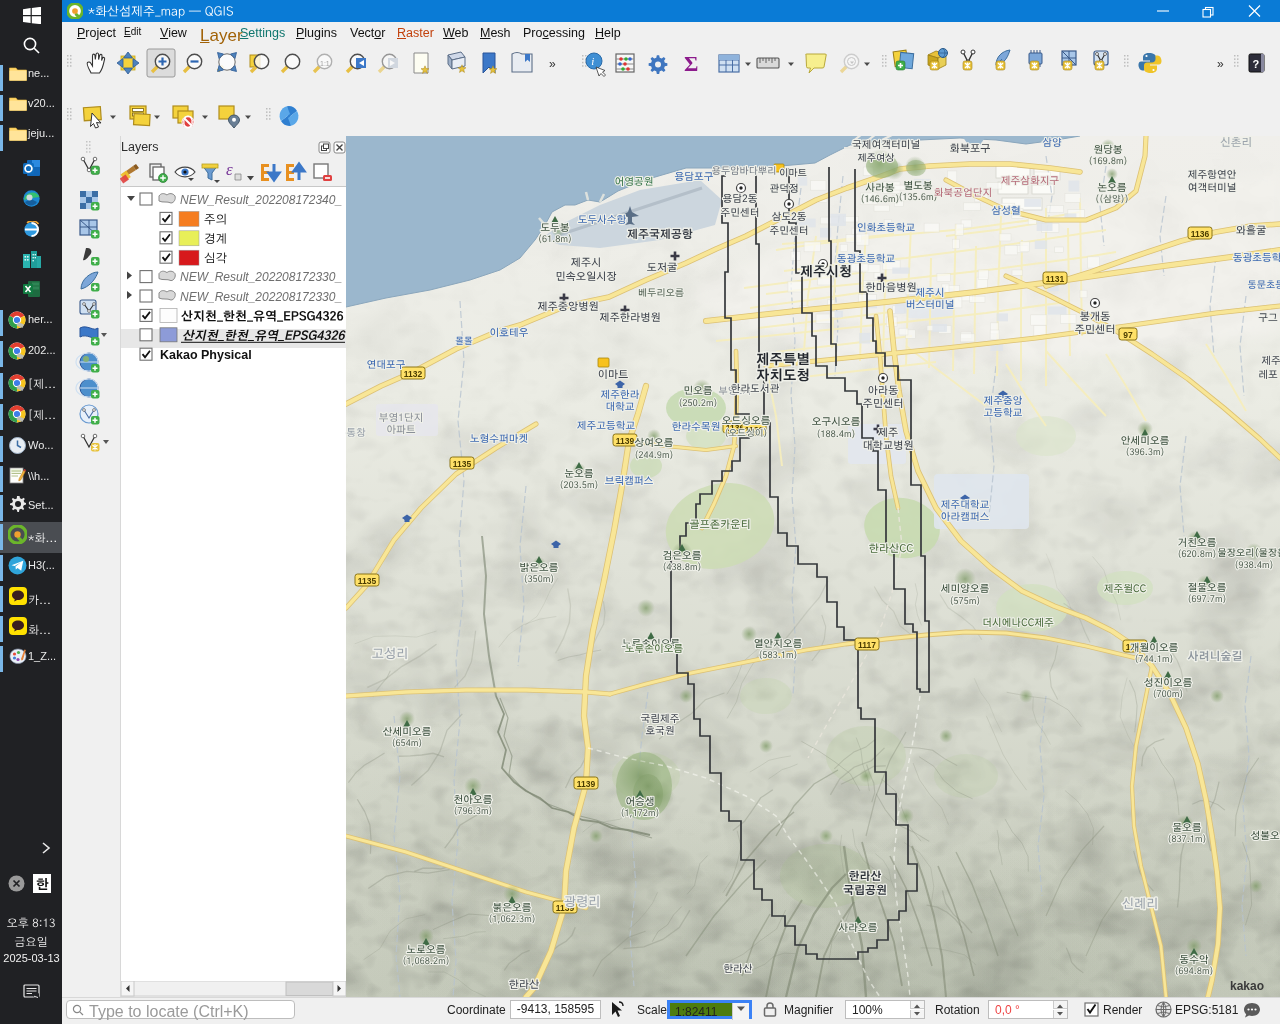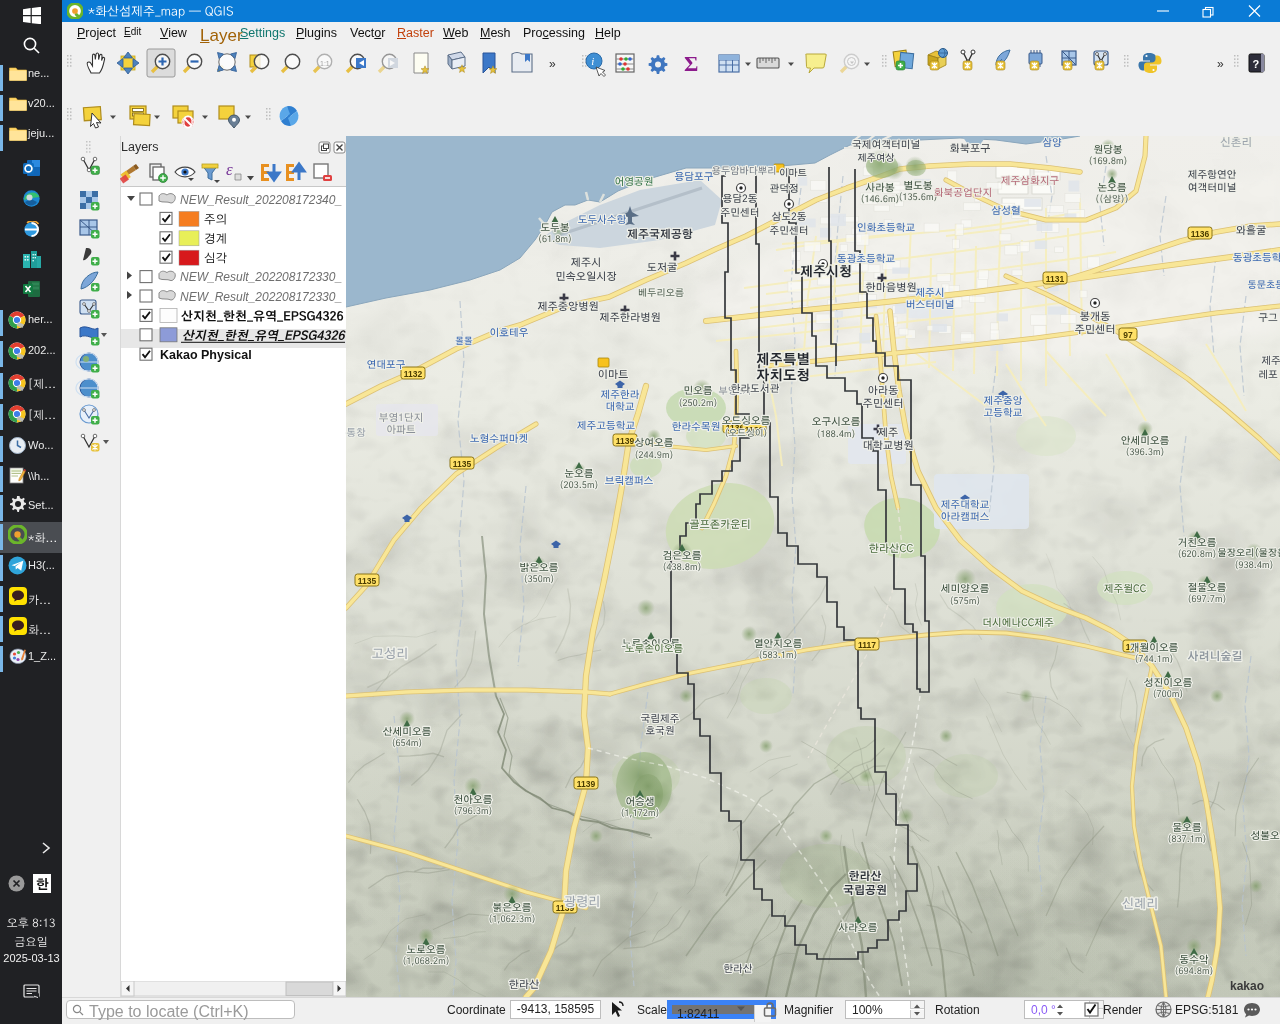--- a/index.html
+++ b/index.html
@@ -675,42 +675,42 @@
 <line x1="7.8" y1="7.8" x2="11" y2="11" stroke="#888" stroke-width="1.2"></line>
   </svg>
 <div class="abs" style="left:89px;top:1003px;font-size:16px;color:#9a9a9a">Type to locate (Ctrl+K)</div>
 <div class="abs" style="left:447px;top:1003px;font-size:12px;color:#222">Coordinate</div>
 <div class="abs" style="left:510px;top:1000px;width:91px;height:19px;background:#fff;border:1px solid #bdbdbd;font-size:12px;color:#222;text-align:center;line-height:17px">-9413, 158595</div>
 <svg class="abs" style="left:606px;top:1000px" width="20" height="20" viewBox="0 0 20 20">
 <path d="M6 2 L6 15 L9.5 11.5 L12 17 L14 16 L11.5 10.5 L16 10.5 Z" fill="#1a1a1a"></path>
 <path d="M13 2 Q17 2 17 6" fill="none" stroke="#1a1a1a" stroke-width="1.4"></path>
   </svg>
 <div class="abs" style="left:637px;top:1003px;font-size:12px;color:#222">Scale</div>
-<div class="abs" style="left:667px;top:1000px;width:109px;height:19px;background:#737373;border:5px solid #3b82f6;font-size:12px;color:#222">
+<div class="abs" style="left:667px;top:1000px;width:85px;height:19px;background:#4d7c0f;border:3px solid #3b82f6;font-size:12px;color:#222">
 <span style="position:absolute;left:5px;top:2px">1:82411</span>
 <span style="position:absolute;right:0;top:0;width:17px;height:17px;background:#f4f4f4;border-left:1px solid #ccc"></span>
   </div>
 <svg class="abs" style="left:736px;top:1005px" width="10" height="8" viewBox="0 0 10 8">
     <path d="M1 1.5 L5 6 L9 1.5 Z" fill="#555"></path>
   </svg>
 <svg class="abs" style="left:762px;top:1001px" width="16" height="17" viewBox="0 0 16 17">
 <rect x="2.5" y="7" width="11" height="8" rx="1" fill="none" stroke="#6a6a6a" stroke-width="1.5"></rect>
 <path d="M5 7 V5 A3 3 0 0 1 11 5 V7" fill="none" stroke="#6a6a6a" stroke-width="1.5"></path>
   </svg>
 <div class="abs" style="left:784px;top:1003px;font-size:12px;color:#222">Magnifier</div>
 <div class="abs" style="left:845px;top:1000px;width:80px;height:19px;background:#fff;border:1px solid #bdbdbd;font-size:12px;color:#222">
 <span style="position:absolute;left:6px;top:2px">100%</span>
     <span style="position:absolute;right:0;top:0;width:14px;height:8px;background:#f4f4f4;border-left:1px solid #ccc;border-bottom:1px solid #ccc"></span>
     <span style="position:absolute;right:0;bottom:0;width:14px;height:8px;background:#f4f4f4;border-left:1px solid #ccc"></span>
   </div>
 <svg class="abs" style="left:912px;top:1003px" width="10" height="14" viewBox="0 0 10 14">
     <path d="M2 5 L5 1.5 L8 5 Z M2 9 L5 12.5 L8 9 Z" fill="#555"></path>
   </svg>
 <div class="abs" style="left:935px;top:1003px;font-size:12px;color:#222">Rotation</div>
-<div class="abs" style="left:1024px;top:1000px;width:80px;height:19px;background:#fff;border:1px solid #bdbdbd;font-size:12px;color:#8b5cf6">
+<div class="abs" style="left:988px;top:1000px;width:80px;height:19px;background:#fff;border:1px solid #bdbdbd;font-size:12px;color:#ef4444">
 <span style="position:absolute;left:6px;top:2px">0,0 °</span>
     <span style="position:absolute;right:0;top:0;width:14px;height:8px;background:#f4f4f4;border-left:1px solid #ccc;border-bottom:1px solid #ccc"></span>
     <span style="position:absolute;right:0;bottom:0;width:14px;height:8px;background:#f4f4f4;border-left:1px solid #ccc"></span>
   </div>
 <svg class="abs" style="left:1055px;top:1003px" width="10" height="14" viewBox="0 0 10 14">
     <path d="M2 5 L5 1.5 L8 5 Z M2 9 L5 12.5 L8 9 Z" fill="#555"></path>
   </svg>
 <svg class="abs" style="left:1084px;top:1002px" width="15" height="15" viewBox="0 0 15 15">
 <rect x="1" y="1" width="13" height="13" fill="#fff" stroke="#707070" stroke-width="1.2"></rect>
 <path d="M3.5 7 L6 10.5 L11.5 2.5" stroke="#111" stroke-width="1.9" fill="none"></path>

